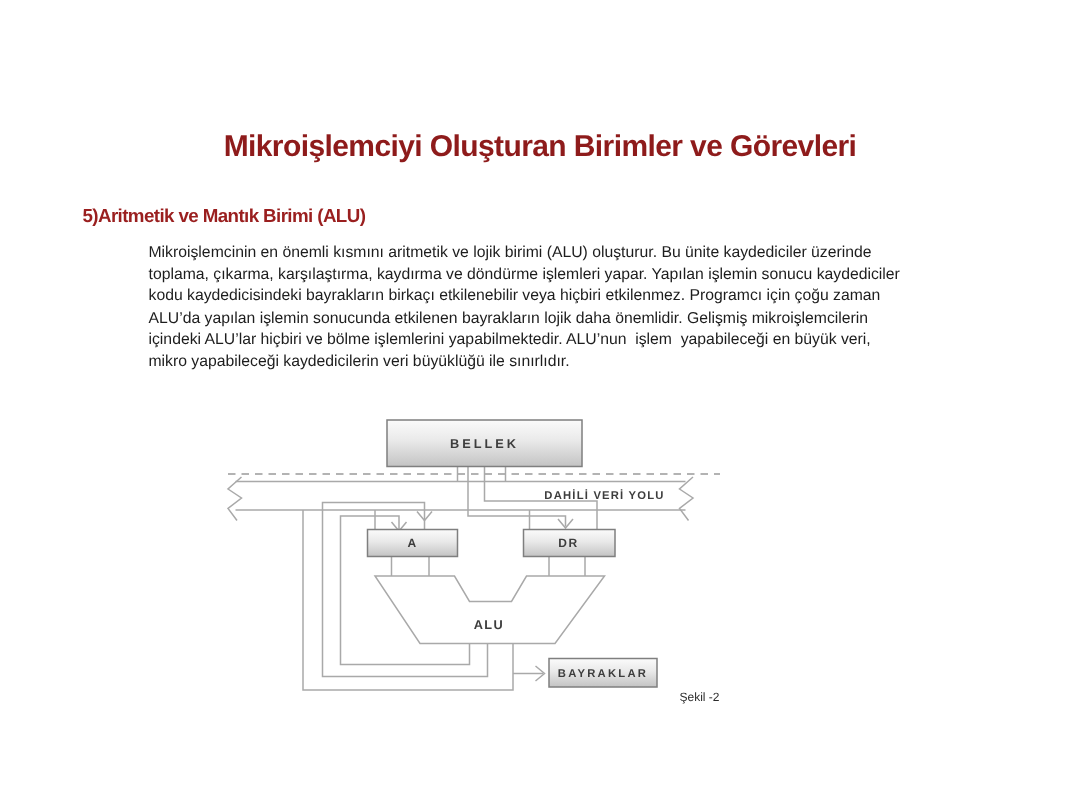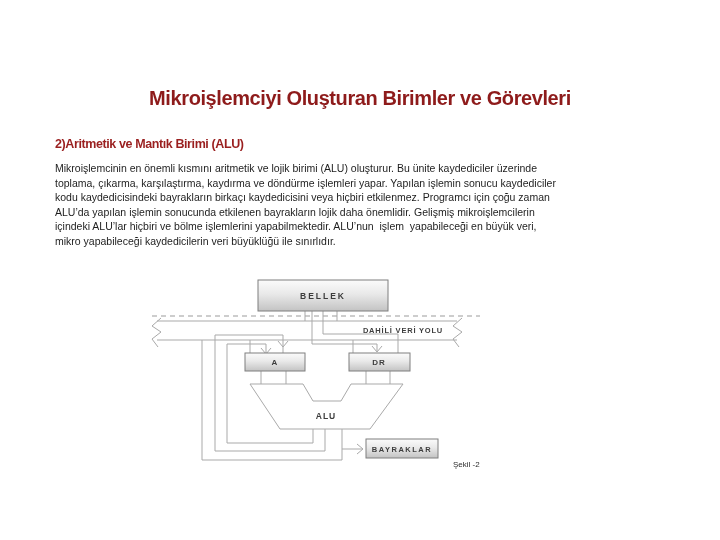--- a/index.html
+++ b/index.html
@@ -18,45 +18,45 @@
   }
   .subtitle{
     position:absolute; left:55px; top:137px;
     font-size:12.5px; font-weight:bold; letter-spacing:-0.4px; color:var(--subtitle);
     white-space:nowrap;
   }
   .body{
     position:absolute; left:55px; top:161px; color:var(--body);
     font-size:10.5px; line-height:14.5px;
   }
-  .body .line{white-space:pre;}
+  .body .line{white-space:pre;margin-left:44px;}
   svg{position:absolute; left:0; top:0;}
   .wire{fill:none; stroke:var(--diagram_line); stroke-width:1;}
   .dashed{fill:none; stroke:#9b9b9b; stroke-width:1; stroke-dasharray:5 4;}
   .box{fill:url(#boxgrad); stroke:var(--box_border); stroke-width:1;}
   .alu{fill:#ffffff; stroke:var(--diagram_line); stroke-width:1;}
   .boxlabel{
     font-family:"Liberation Sans", sans-serif; font-weight:bold; fill:var(--box_text);
     text-anchor:middle;
   }
   .caption{font-family:"Liberation Sans", sans-serif; font-size:8px; fill:var(--caption);}
 </style>
 </head>
 <body>
 
 <div id="slide">
 
   <div class="title">Mikroişlemciyi Oluşturan Birimler ve Görevleri</div>
 
-  <div class="subtitle">2)Aritmetik ve Mantık Birimi (ALU)</div>
+  <div class="subtitle">5)Aritmetik ve Mantık Birimi (ALU)</div>
 
   <div class="body">
     <div class="line">Mikroişlemcinin en önemli kısmını aritmetik ve lojik birimi (ALU) oluşturur. Bu ünite kaydediciler üzerinde</div>
     <div class="line">toplama, çıkarma, karşılaştırma, kaydırma ve döndürme işlemleri yapar. Yapılan işlemin sonucu kaydediciler</div>
-    <div class="line">kodu kaydedicisindeki bayrakların birkaçı kaydedicisini veya hiçbiri etkilenmez. Programcı için çoğu zaman</div>
+    <div class="line">kodu kaydedicisindeki bayrakların birkaçı etkilenebilir veya hiçbiri etkilenmez. Programcı için çoğu zaman</div>
     <div class="line">ALU’da yapılan işlemin sonucunda etkilenen bayrakların lojik daha önemlidir. Gelişmiş mikroişlemcilerin</div>
     <div class="line">içindeki ALU’lar hiçbiri ve bölme işlemlerini yapabilmektedir. ALU’nun  işlem  yapabileceği en büyük veri,</div>
     <div class="line">mikro yapabileceği kaydedicilerin veri büyüklüğü ile sınırlıdır.</div>
   </div>
 
   <svg width="720" height="540" viewBox="0 0 720 540">
     <defs>
       <linearGradient id="boxgrad" x1="0" y1="0" x2="0" y2="1">
         <stop offset="0" stop-color="#fbfbfb"></stop>
         <stop offset="0.45" stop-color="#e9e9e9"></stop>

